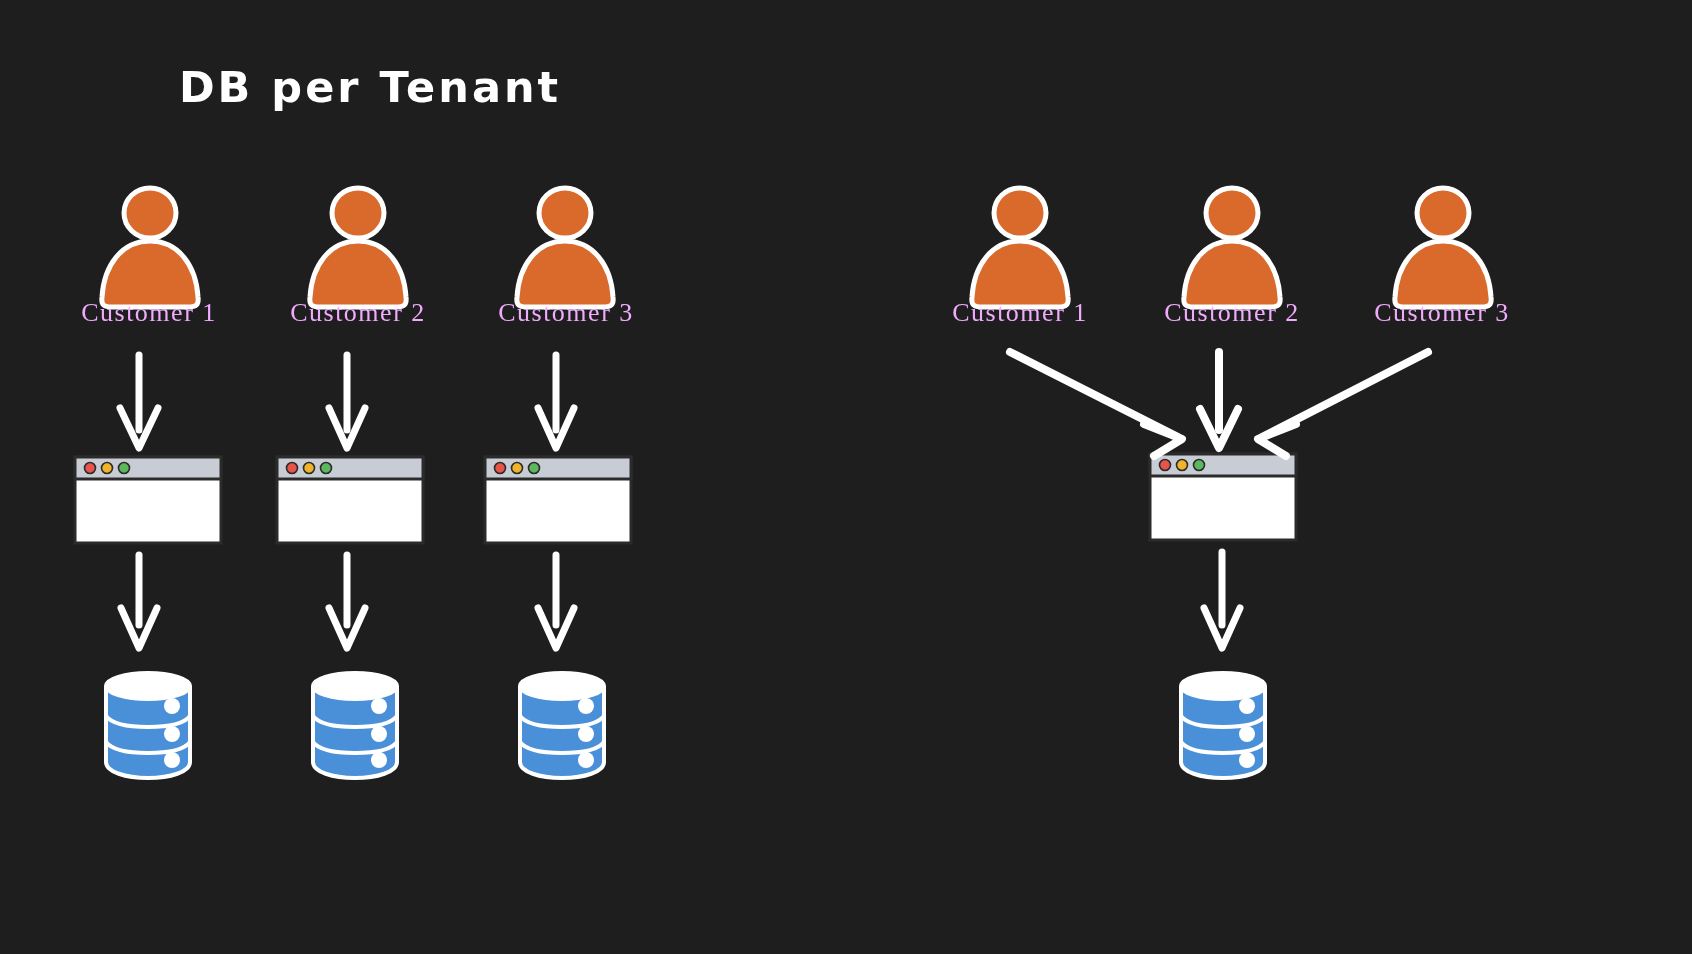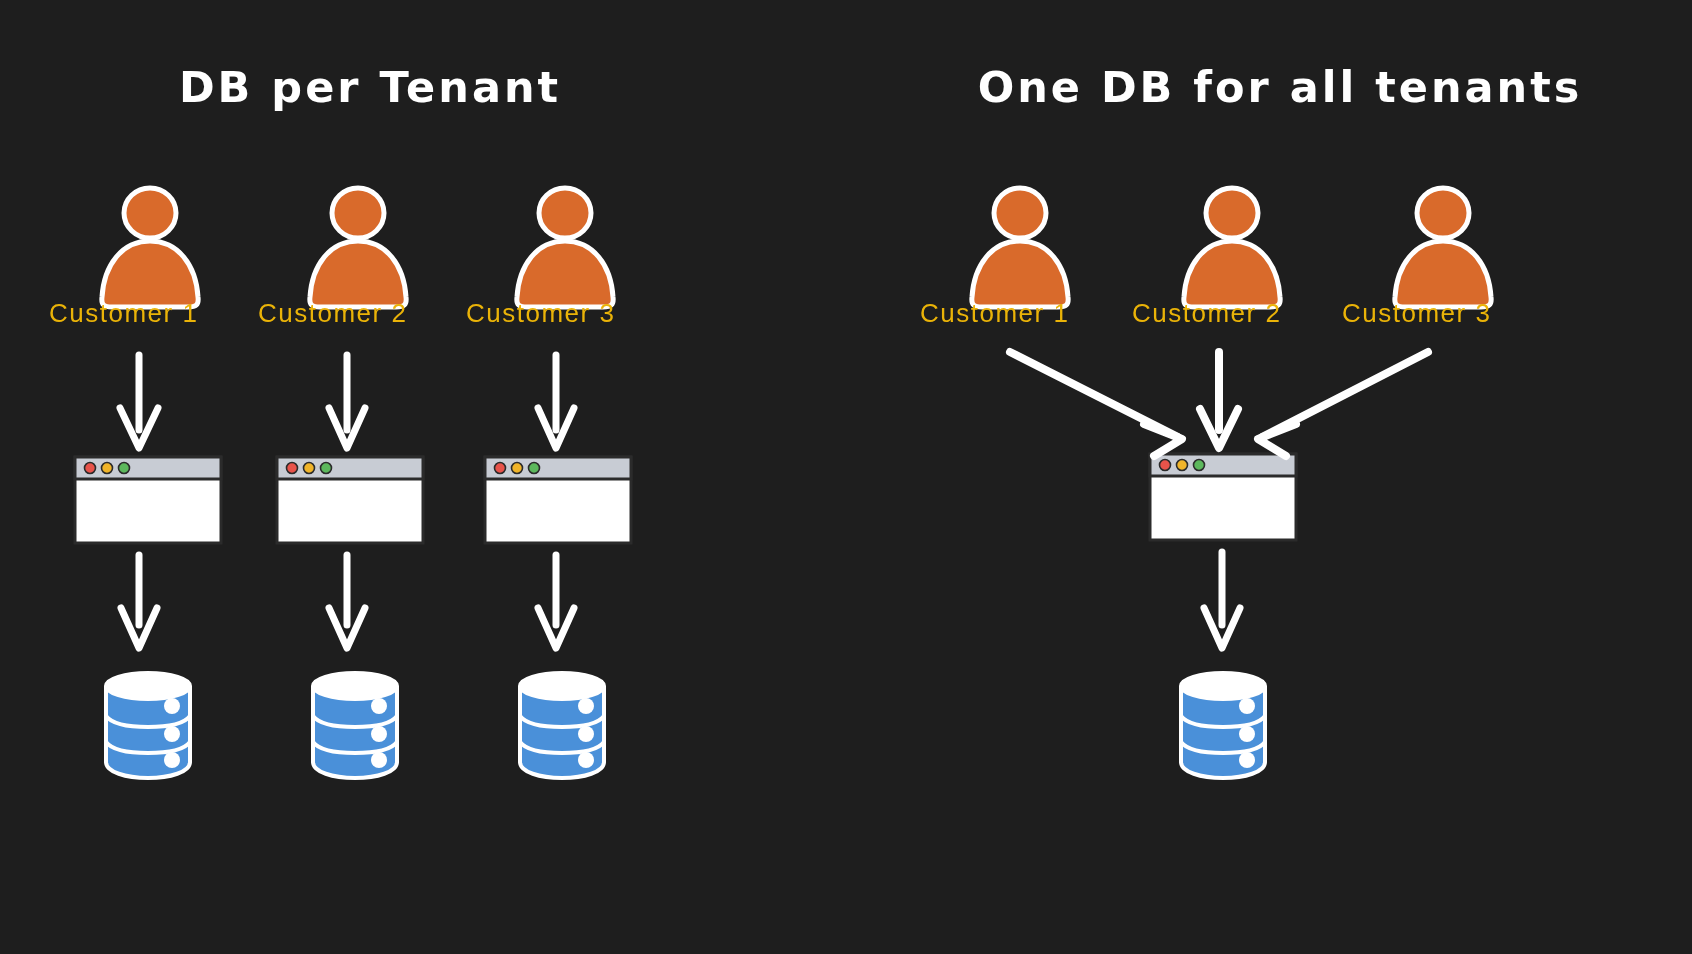--- a/index.html
+++ b/index.html
@@ -24,43 +24,43 @@
     letter-spacing: 3px;
     white-space: nowrap;
     text-align: center;
     font-weight: 700;
   }
   #title-left  { left: 0;   top: 62px; width: 740px; }
   #title-right { left: 900px; top: 62px; width: 760px; }
 
   .person-label {
     position: absolute;
-    color: #eab308;
-    font-family: Liberation Sans, sans-serif;
+    color: #f0abfc;
+    font-family: Liberation Serif, serif;
     font-size: 26px;
     letter-spacing: 1.5px;
     white-space: nowrap;
+    text-align: center;
     width: 200px;
   }
   svg { display: block; overflow: visible; }
   .arrow-layer {
     position: absolute;
     left: 0; top: 0;
     width: 1692px; height: 954px;
     pointer-events: none;
   }
 </style>
 </head>
 <body>
 
 <div id="canvas">
 
   <div class="panel-title" id="title-left">DB per Tenant</div>
 
-  <div class="panel-title" id="title-right">One DB for all tenants</div>
 
   <svg class="arrow-layer" viewBox="0 0 1692 954" width="1692" height="954">
 
     <defs>
 
       <symbol id="person-sym" viewBox="0 0 120 130">
         <ellipse cx="60" cy="28" rx="26" ry="25" fill="#d96a2b" stroke="#ffffff" stroke-width="5"></ellipse>
         <path d="M 60 56
                  C 32 56, 14 80, 12 112
                  C 11 120, 14 122, 22 122

